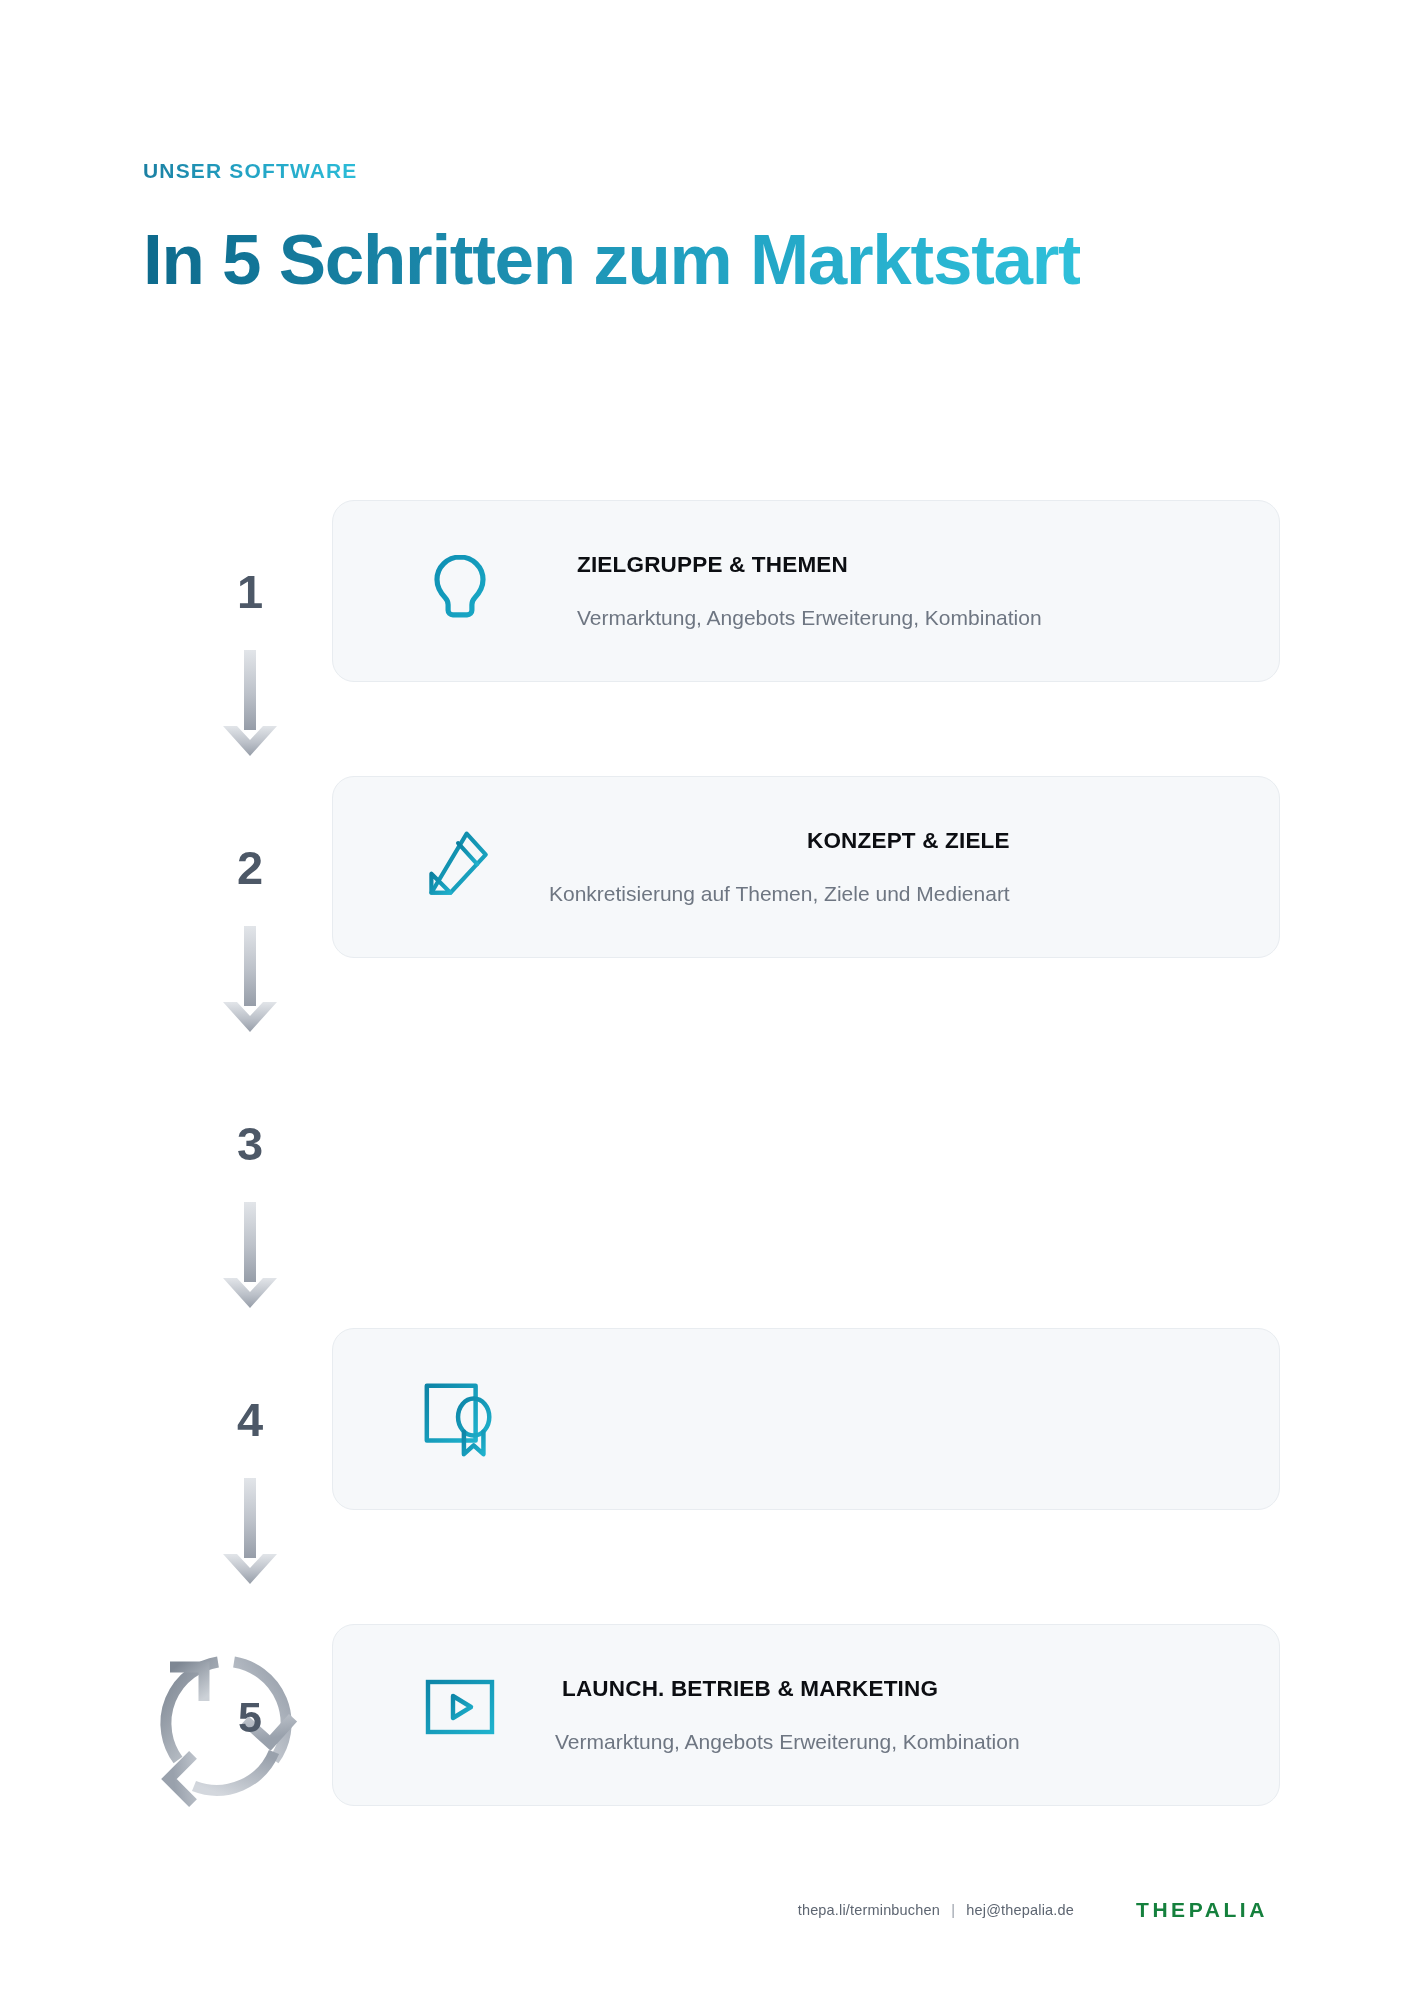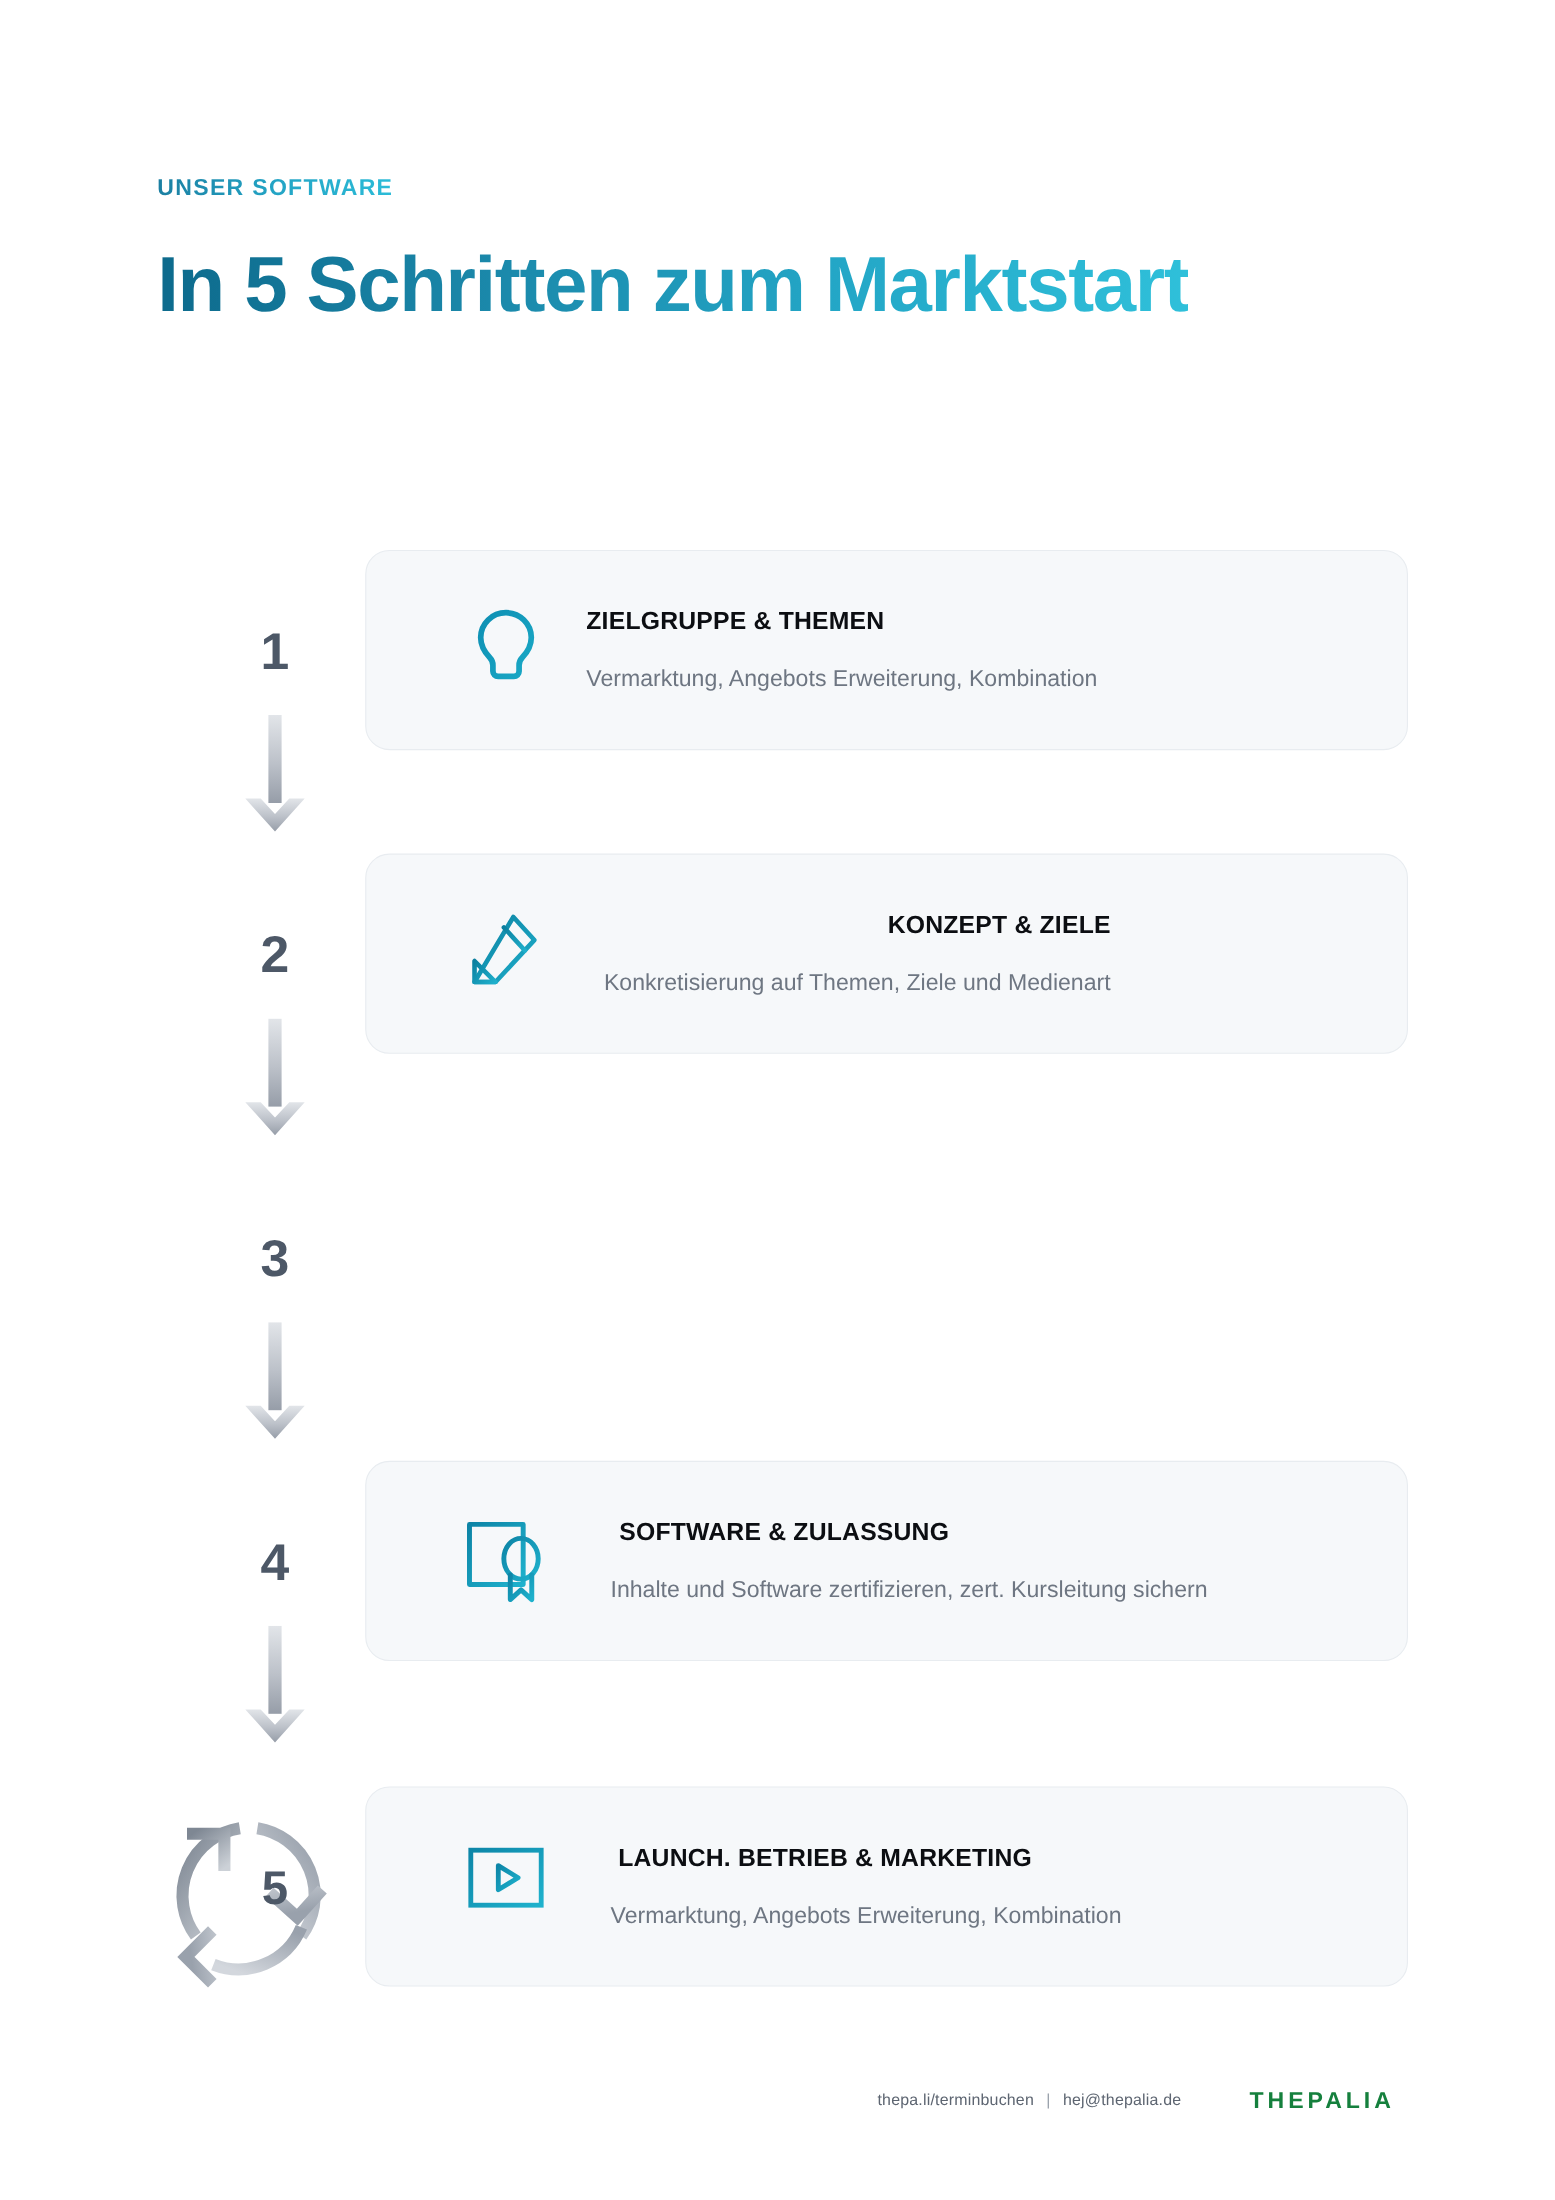--- a/index.html
+++ b/index.html
@@ -137,21 +137,21 @@
 
   .card-sub {
     margin-top: 26px;
     font-size: 21px;
     font-weight: 400;
     color: #6e7682;
     line-height: 1.3;
   }
 
   
-  .indent-1 .card-text { margin-left: 32px; }
+  .indent-1 .card-text { margin-left: 76px; }
   .indent-2 .card-text { margin-left: 48px; align-items: flex-end; }
   .indent-3 .card-title { margin-left: 5px; }
   .indent-4 .card-title { margin-left: 8px; }
   .indent-5 .card-title { margin-left: 7px; }
 
   
   .arrow-connector {
     position: absolute;
     left: 213px;
     width: 74px;
@@ -318,24 +318,20 @@
             </defs>
             <g stroke="url(#tg4)" stroke-width="4.6" fill="none" stroke-linecap="round" stroke-linejoin="round">
               <path d="M8 8 H58 V64 H8 Z"></path>
               <path d="M20 32 H36"></path>
               <path d="M20 45 H36"></path>
               <ellipse cx="56" cy="40" rx="16" ry="19"></ellipse>
               <path d="M46 55 V78 L56 69 L66 78 V55"></path>
             </g>
           </svg>
         </div>
-        <div class="card-text">
-          <div class="card-title">SOFTWARE &amp; ZULASSUNG</div>
-          <div class="card-sub">Inhalte und Software zertifizieren, zert. Kursleitung sichern</div>
-        </div>
       </div>
     </div>
 
     <div class="arrow-connector" style="top:978px;">
       <svg width="74" height="112" viewBox="0 0 74 112" fill="none">
         <rect x="31" y="0" width="12" height="80" fill="url(#ag1)"></rect>
         <path d="M37 106 L10 76 L24 76 L37 90 L50 76 L64 76 Z" fill="url(#ag1)"></path>
       </svg>
     </div>
 

